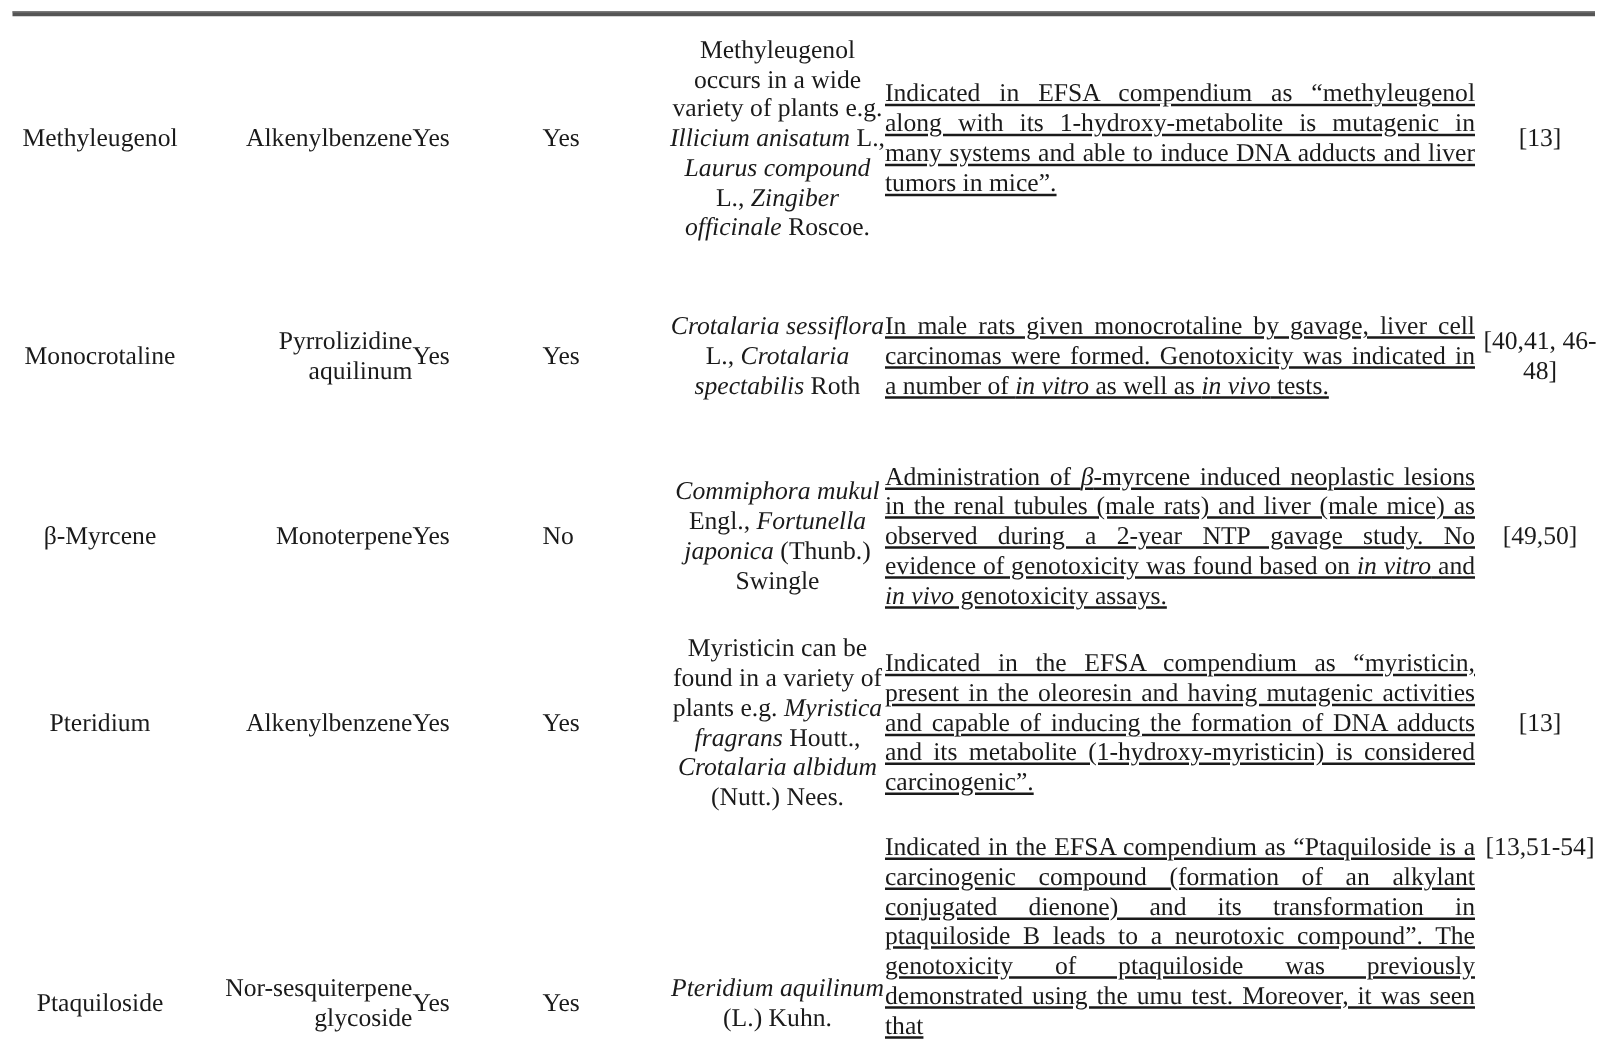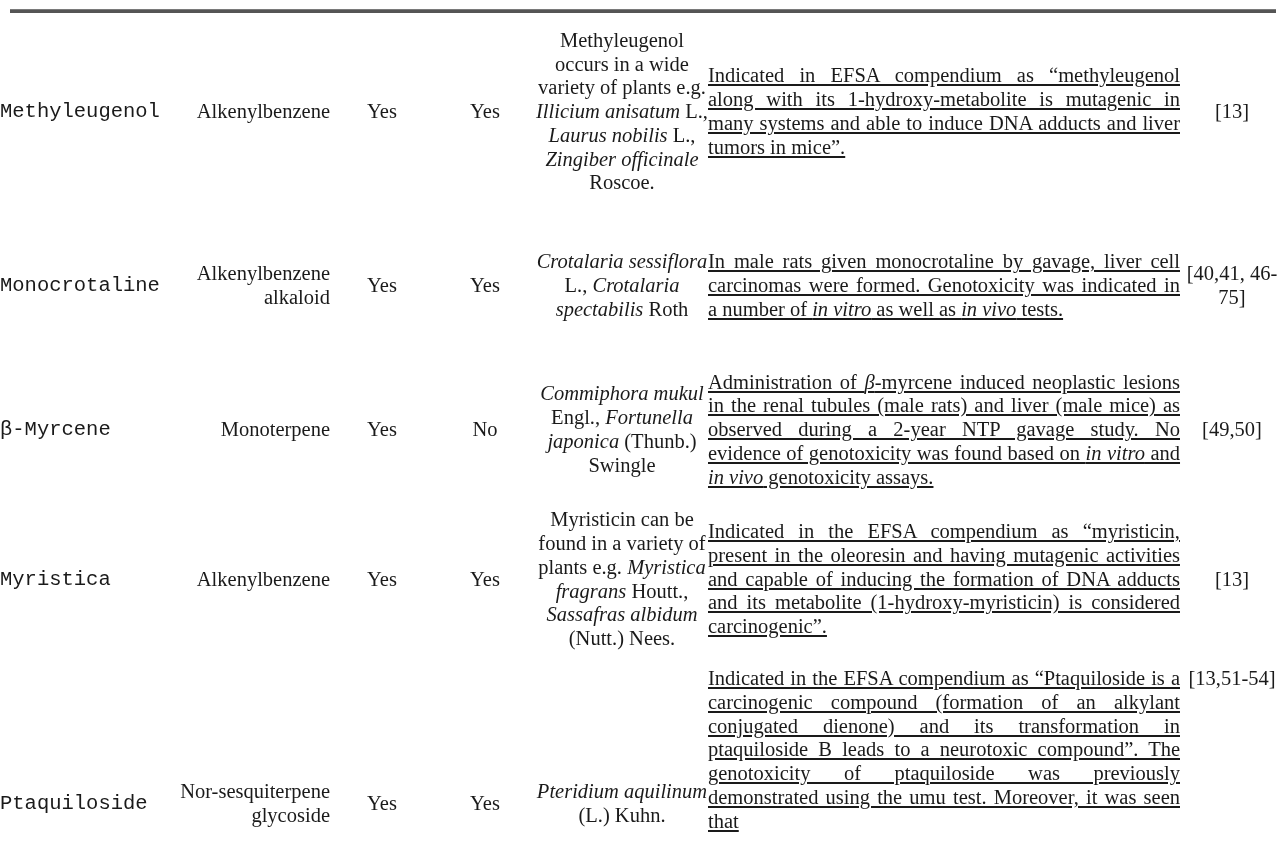--- a/index.html
+++ b/index.html
@@ -53,30 +53,29 @@
   
   col.c-name    { width: 160px; }
   col.c-class   { width: 170px; }
   col.c-carc    { width: 104px; }
   col.c-geno    { width: 102px; }
   col.c-source  { width: 172px; }
   col.c-desc    { width: 472px; }
   col.c-ref     { width: 104px; }
 
   td.name-cell {
-    text-align: left;
+    text-align: center;
     padding: 0 4px;
-    font-family: Liberation Mono, monospace;
   }
   td.class-cell {
     text-align: right;
     padding: 0 6px;
   }
   td.yesno-cell {
-    text-align: center;
+    text-align: left;
   }
   td.source-cell {
     text-align: center;
     padding: 0 4px 0 6px;
   }
   td.desc-cell {
     text-align: justify;
     text-justify: inter-word;
     padding: 0 8px 0 6px;
     text-decoration: underline;
@@ -123,51 +122,51 @@
       <col class="c-desc">
       <col class="c-ref">
     </colgroup>
     <tbody>
 
       <tr class="row-r1">
         <td class="name-cell">Methyleugenol</td>
         <td class="class-cell">Alkenylbenzene</td>
         <td class="yesno-cell">Yes</td>
         <td class="yesno-cell">Yes</td>
-        <td class="source-cell">Methyleugenol occurs in a wide variety of plants e.g. <i>Illicium anisatum</i> L., <i>Laurus nobilis</i> L., <i>Zingiber officinale</i> Roscoe.</td>
+        <td class="source-cell">Methyleugenol occurs in a wide variety of plants e.g. <i>Illicium anisatum</i> L., <i>Laurus compound</i> L., <i>Zingiber officinale</i> Roscoe.</td>
         <td class="desc-cell">Indicated in EFSA compendium as “methyleugenol along with its 1-hydroxy-metabolite is mutagenic in many systems and able to induce DNA adducts and liver tumors in mice”.</td>
         <td class="ref-cell">[13]</td>
       </tr>
 
       <tr class="row-r2">
         <td class="name-cell">Monocrotaline</td>
-        <td class="class-cell">Alkenylbenzene alkaloid</td>
+        <td class="class-cell">Pyrrolizidine aquilinum</td>
         <td class="yesno-cell">Yes</td>
         <td class="yesno-cell">Yes</td>
         <td class="source-cell"><i>Crotalaria sessiflora</i> L., <i>Crotalaria spectabilis</i> Roth</td>
         <td class="desc-cell">In male rats given monocrotaline by gavage, liver cell carcinomas were formed. Genotoxicity was indicated in a number of <i>in vitro</i> as well as <i>in vivo</i> tests.</td>
-        <td class="ref-cell">[40,41, 46-75]</td>
+        <td class="ref-cell">[40,41, 46-48]</td>
       </tr>
 
       <tr class="row-r3">
         <td class="name-cell">β-Myrcene</td>
         <td class="class-cell">Monoterpene</td>
         <td class="yesno-cell">Yes</td>
         <td class="yesno-cell">No</td>
         <td class="source-cell"><i>Commiphora mukul</i> Engl., <i>Fortunella japonica</i> (Thunb.) Swingle</td>
         <td class="desc-cell">Administration of <i>β</i>-myrcene induced neoplastic lesions in the renal tubules (male rats) and liver (male mice) as observed during a 2-year NTP gavage study. No evidence of genotoxicity was found based on <i>in vitro</i> and <i>in vivo</i> genotoxicity assays.</td>
         <td class="ref-cell">[49,50]</td>
       </tr>
 
       <tr class="row-r4">
-        <td class="name-cell">Myristica</td>
+        <td class="name-cell">Pteridium</td>
         <td class="class-cell">Alkenylbenzene</td>
         <td class="yesno-cell">Yes</td>
         <td class="yesno-cell">Yes</td>
-        <td class="source-cell">Myristicin can be found in a variety of plants e.g. <i>Myristica fragrans</i> Houtt., <i>Sassafras albidum</i> (Nutt.) Nees.</td>
+        <td class="source-cell">Myristicin can be found in a variety of plants e.g. <i>Myristica fragrans</i> Houtt., <i>Crotalaria albidum</i> (Nutt.) Nees.</td>
         <td class="desc-cell">Indicated in the EFSA compendium as “myristicin, present in the oleoresin and having mutagenic activities and capable of inducing the formation of DNA adducts and its metabolite (1-hydroxy-myristicin) is considered carcinogenic”.</td>
         <td class="ref-cell">[13]</td>
       </tr>
 
       <tr class="row-r5">
         <td class="name-cell">Ptaquiloside</td>
         <td class="class-cell">Nor-sesquiterpene glycoside</td>
         <td class="yesno-cell">Yes</td>
         <td class="yesno-cell">Yes</td>
         <td class="source-cell"><i>Pteridium aquilinum</i> (L.) Kuhn.</td>

